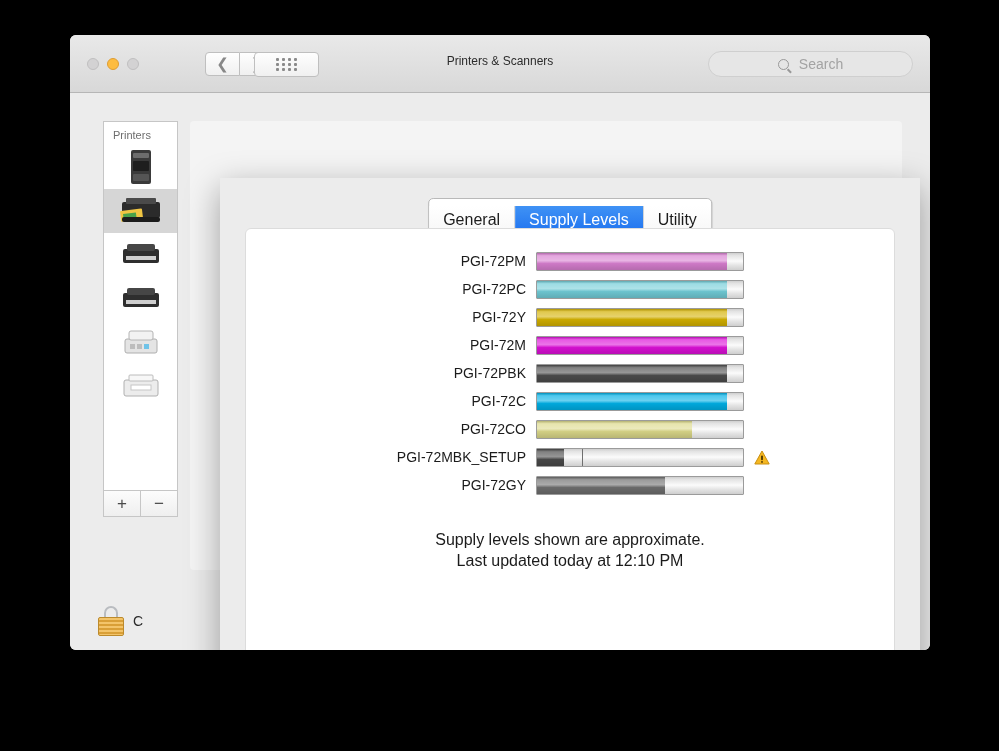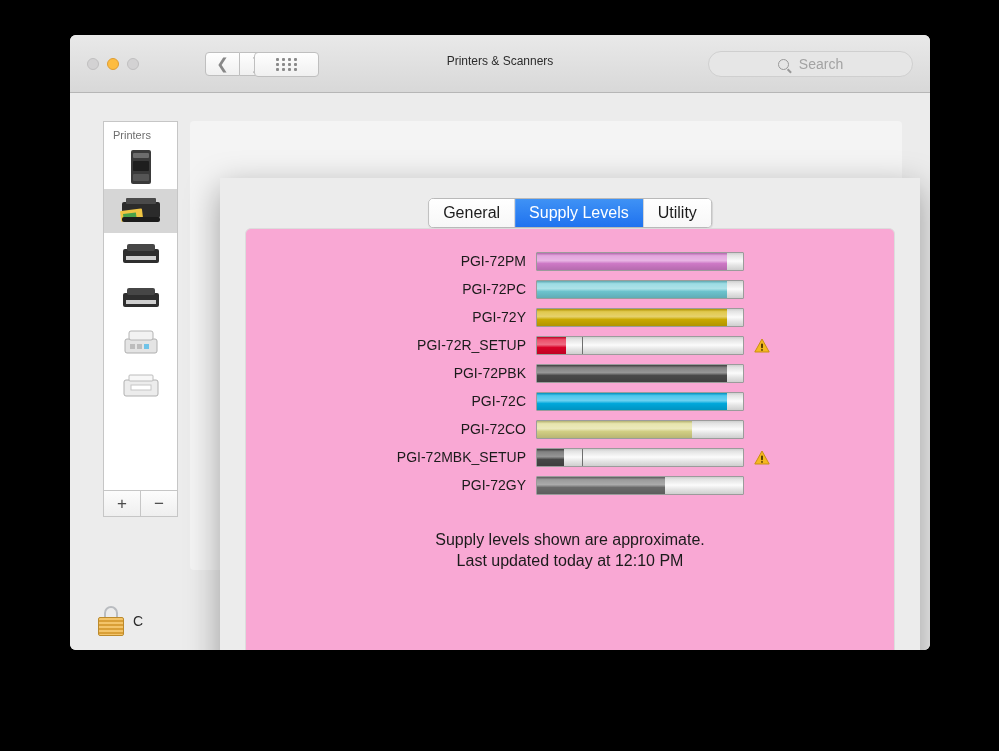--- a/index.html
+++ b/index.html
@@ -160,32 +160,33 @@
     position: absolute; left: 50%; transform: translateX(-50%); top: 20px;
     display: flex;
     border: 1px solid #b9b9b9; border-radius: 5px; overflow: hidden;
     background: #fff;
     box-shadow: 0 1px 1px rgba(0,0,0,.08);
   }
   .tab {
     padding: 5px 14px; font-size: 16px; color: #1c1c1c;
     background: linear-gradient(to bottom,#ffffff,#f7f7f7);
     border-right: 1px solid #cfcfcf;
+    margin-top: 7px;
   }
   .tab:last-child { border-right: none; }
   .tab.active {
     background: linear-gradient(to bottom,#3f92f5,#1f72ef);
     color: #fff;
   }
 
   
   #supply-panel {
     position: absolute; left: 25px; top: 50px;
     width: 650px; height: 437px;
-    background: #f9a8d4;
+    background: #ffffff;
     border: 1px solid #dcdcdc;
     border-radius: 6px;
   }
 
   #supply-list { position: absolute; left: 0; top: 19px; width: 100%; }
   .supply-row {
     display: flex; align-items: center;
     height: 26px; margin-bottom: 2px;
   }
   .supply-label {
@@ -372,69 +373,62 @@
                 <span class="warn-spacer"></span>
               </div>
               <div class="supply-row">
                 <div class="supply-label">PGI-72Y</div>
                 <div class="gauge">
                   <div class="fill" style="width: 92%; background: rgb(212, 177, 0);"></div>
                 </div>
                 <span class="warn-spacer"></span>
               </div>
               <div class="supply-row">
-                <div class="supply-label">PGI-72R_SETUP</div>
-                <div class="gauge">
-                  <div class="fill" style="width: 14%; background: rgb(228, 2, 42);"></div>
+                <div class="supply-label">PGI-72M</div>
+                <div class="gauge">
+                  <div class="fill" style="width: 92%; background: rgb(221, 16, 216);"></div>
+                </div>
+                <span class="warn-spacer"></span>
+              </div>
+              <div class="supply-row">
+                <div class="supply-label">PGI-72PBK</div>
+                <div class="gauge">
+                  <div class="fill" style="width: 92%; background: rgb(76, 76, 76);"></div>
+                </div>
+                <span class="warn-spacer"></span>
+              </div>
+              <div class="supply-row">
+                <div class="supply-label">PGI-72C</div>
+                <div class="gauge">
+                  <div class="fill" style="width: 92%; background: rgb(0, 176, 230);"></div>
+                </div>
+                <span class="warn-spacer"></span>
+              </div>
+              <div class="supply-row">
+                <div class="supply-label">PGI-72CO</div>
+                <div class="gauge">
+                  <div class="fill" style="width: 75%; background: rgb(220, 217, 138);"></div>
+                </div>
+                <span class="warn-spacer"></span>
+              </div>
+              <div class="supply-row">
+                <div class="supply-label">PGI-72MBK_SETUP</div>
+                <div class="gauge">
+                  <div class="fill" style="width: 13%; background: rgb(74, 74, 74);"></div>
                   <div class="tick" style="left: 22%;"></div>
                 </div>
                 <span class="warn-icon">
                   <svg width="16" height="15" viewBox="0 0 16 15">
                     <path d="M8 1 L15.2 14 L0.8 14 Z" fill="#f5b821" stroke="#c98f12" stroke-width="1" stroke-linejoin="round"></path>
                     <rect x="7.1" y="5.4" width="1.8" height="4.8" rx="0.8" fill="#4a3400"></rect>
                     <rect x="7.1" y="11" width="1.8" height="1.8" rx="0.9" fill="#4a3400"></rect>
                   </svg>
                 </span>
               </div>
               <div class="supply-row">
-                <div class="supply-label">PGI-72PBK</div>
-                <div class="gauge">
-                  <div class="fill" style="width: 92%; background: rgb(76, 76, 76);"></div>
-                </div>
-                <span class="warn-spacer"></span>
-              </div>
-              <div class="supply-row">
-                <div class="supply-label">PGI-72C</div>
-                <div class="gauge">
-                  <div class="fill" style="width: 92%; background: rgb(0, 176, 230);"></div>
-                </div>
-                <span class="warn-spacer"></span>
-              </div>
-              <div class="supply-row">
-                <div class="supply-label">PGI-72CO</div>
-                <div class="gauge">
-                  <div class="fill" style="width: 75%; background: rgb(220, 217, 138);"></div>
-                </div>
-                <span class="warn-spacer"></span>
-              </div>
-              <div class="supply-row">
-                <div class="supply-label">PGI-72MBK_SETUP</div>
-                <div class="gauge">
-                  <div class="fill" style="width: 13%; background: rgb(74, 74, 74);"></div>
-                  <div class="tick" style="left: 22%;"></div>
-                </div>
-                <span class="warn-icon">
-                  <svg width="16" height="15" viewBox="0 0 16 15">
-                    <path d="M8 1 L15.2 14 L0.8 14 Z" fill="#f5b821" stroke="#c98f12" stroke-width="1" stroke-linejoin="round"></path>
-                    <rect x="7.1" y="5.4" width="1.8" height="4.8" rx="0.8" fill="#4a3400"></rect>
-                    <rect x="7.1" y="11" width="1.8" height="1.8" rx="0.9" fill="#4a3400"></rect>
-                  </svg>
-                </span>
-              </div>
-              <div class="supply-row">
                 <div class="supply-label">PGI-72GY</div>
                 <div class="gauge">
                   <div class="fill" style="width: 62%; background: rgb(111, 111, 111);"></div>
                 </div>
                 <span class="warn-spacer"></span>
               </div>
             </div>
 
           <div id="supply-footer">
             <div>Supply levels shown are approximate.</div>

